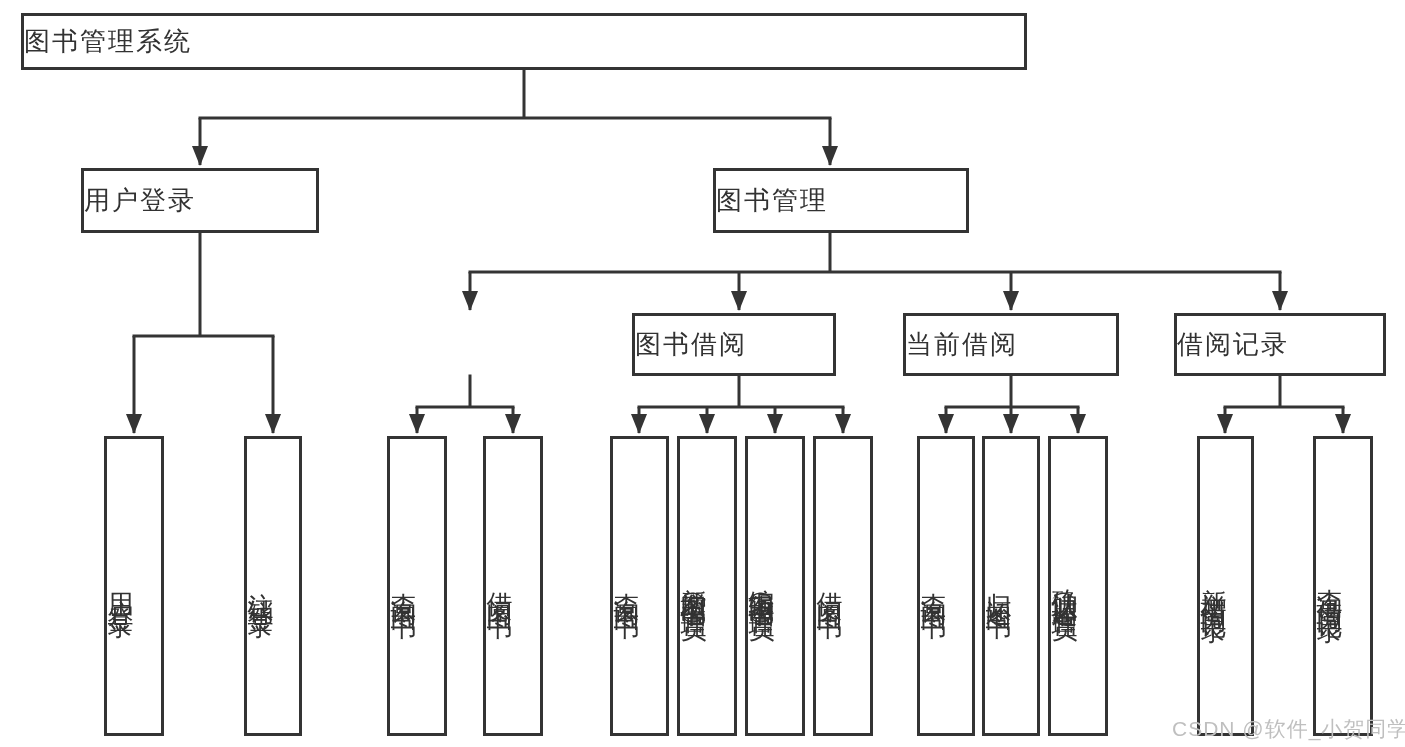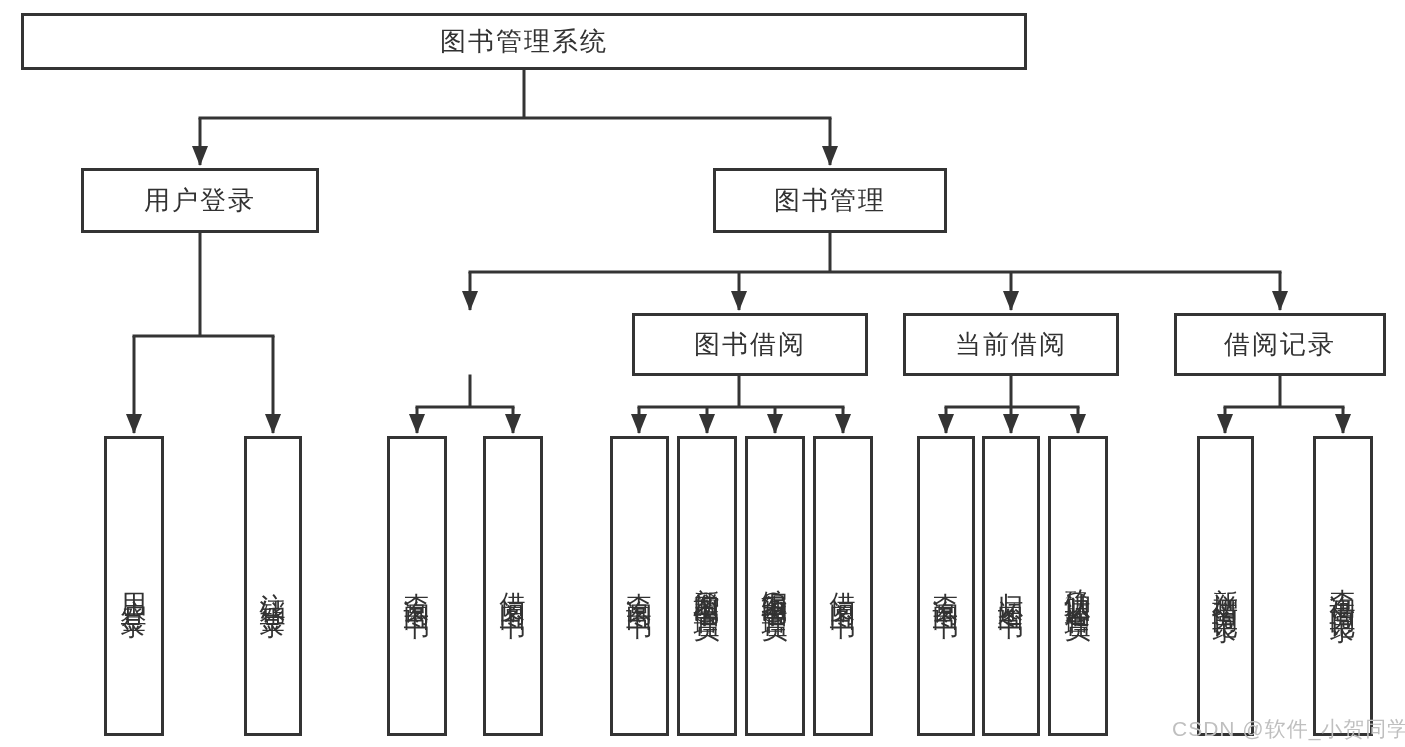--- a/index.html
+++ b/index.html
@@ -15,21 +15,21 @@
     background:var(--bg);
     font-family:"Liberation Sans",sans-serif;
     overflow:hidden;
   }
   svg.wires{position:absolute;left:0;top:0;z-index:0;color:var(--line);}
   .node{
     position:absolute;
     box-sizing:border-box;
     background:#fff;
     border:3px solid var(--line);
-    display:flex;align-items:center;justify-content:center;
+    display:flex;align-items:center;justify-content:flex-start;
     z-index:1;
   }
   .hlabel{
     font-size:26px;
     letter-spacing:2px;
     color:var(--text);
     white-space:nowrap;
   }
   .vnode span{
     display:block;
@@ -94,25 +94,25 @@
     </g>
   </svg>
 
   <div class="node" style="left:21px;top:13px;width:1006px;height:57px">
     <span class="hlabel">图书管理系统</span>
   </div>
 
   <div class="node" style="left:81px;top:168px;width:238px;height:65px">
     <span class="hlabel">用户登录</span>
   </div>
-  <div class="node" style="left:713px;top:168px;width:234px;height:65px">
+  <div class="node" style="left:713px;top:168px;width:256px;height:65px">
     <span class="hlabel">图书管理</span>
   </div>
 
-  <div class="node" style="left:632px;top:313px;width:236px;height:63px">
+  <div class="node" style="left:632px;top:313px;width:204px;height:63px">
     <span class="hlabel">图书借阅</span>
   </div>
   <div class="node" style="left:903px;top:313px;width:216px;height:63px">
     <span class="hlabel">当前借阅</span>
   </div>
   <div class="node" style="left:1174px;top:313px;width:212px;height:63px">
     <span class="hlabel">借阅记录</span>
   </div>
 
   <div class="node vnode" style="left:104px;top:436px;width:60px;height:300px">

